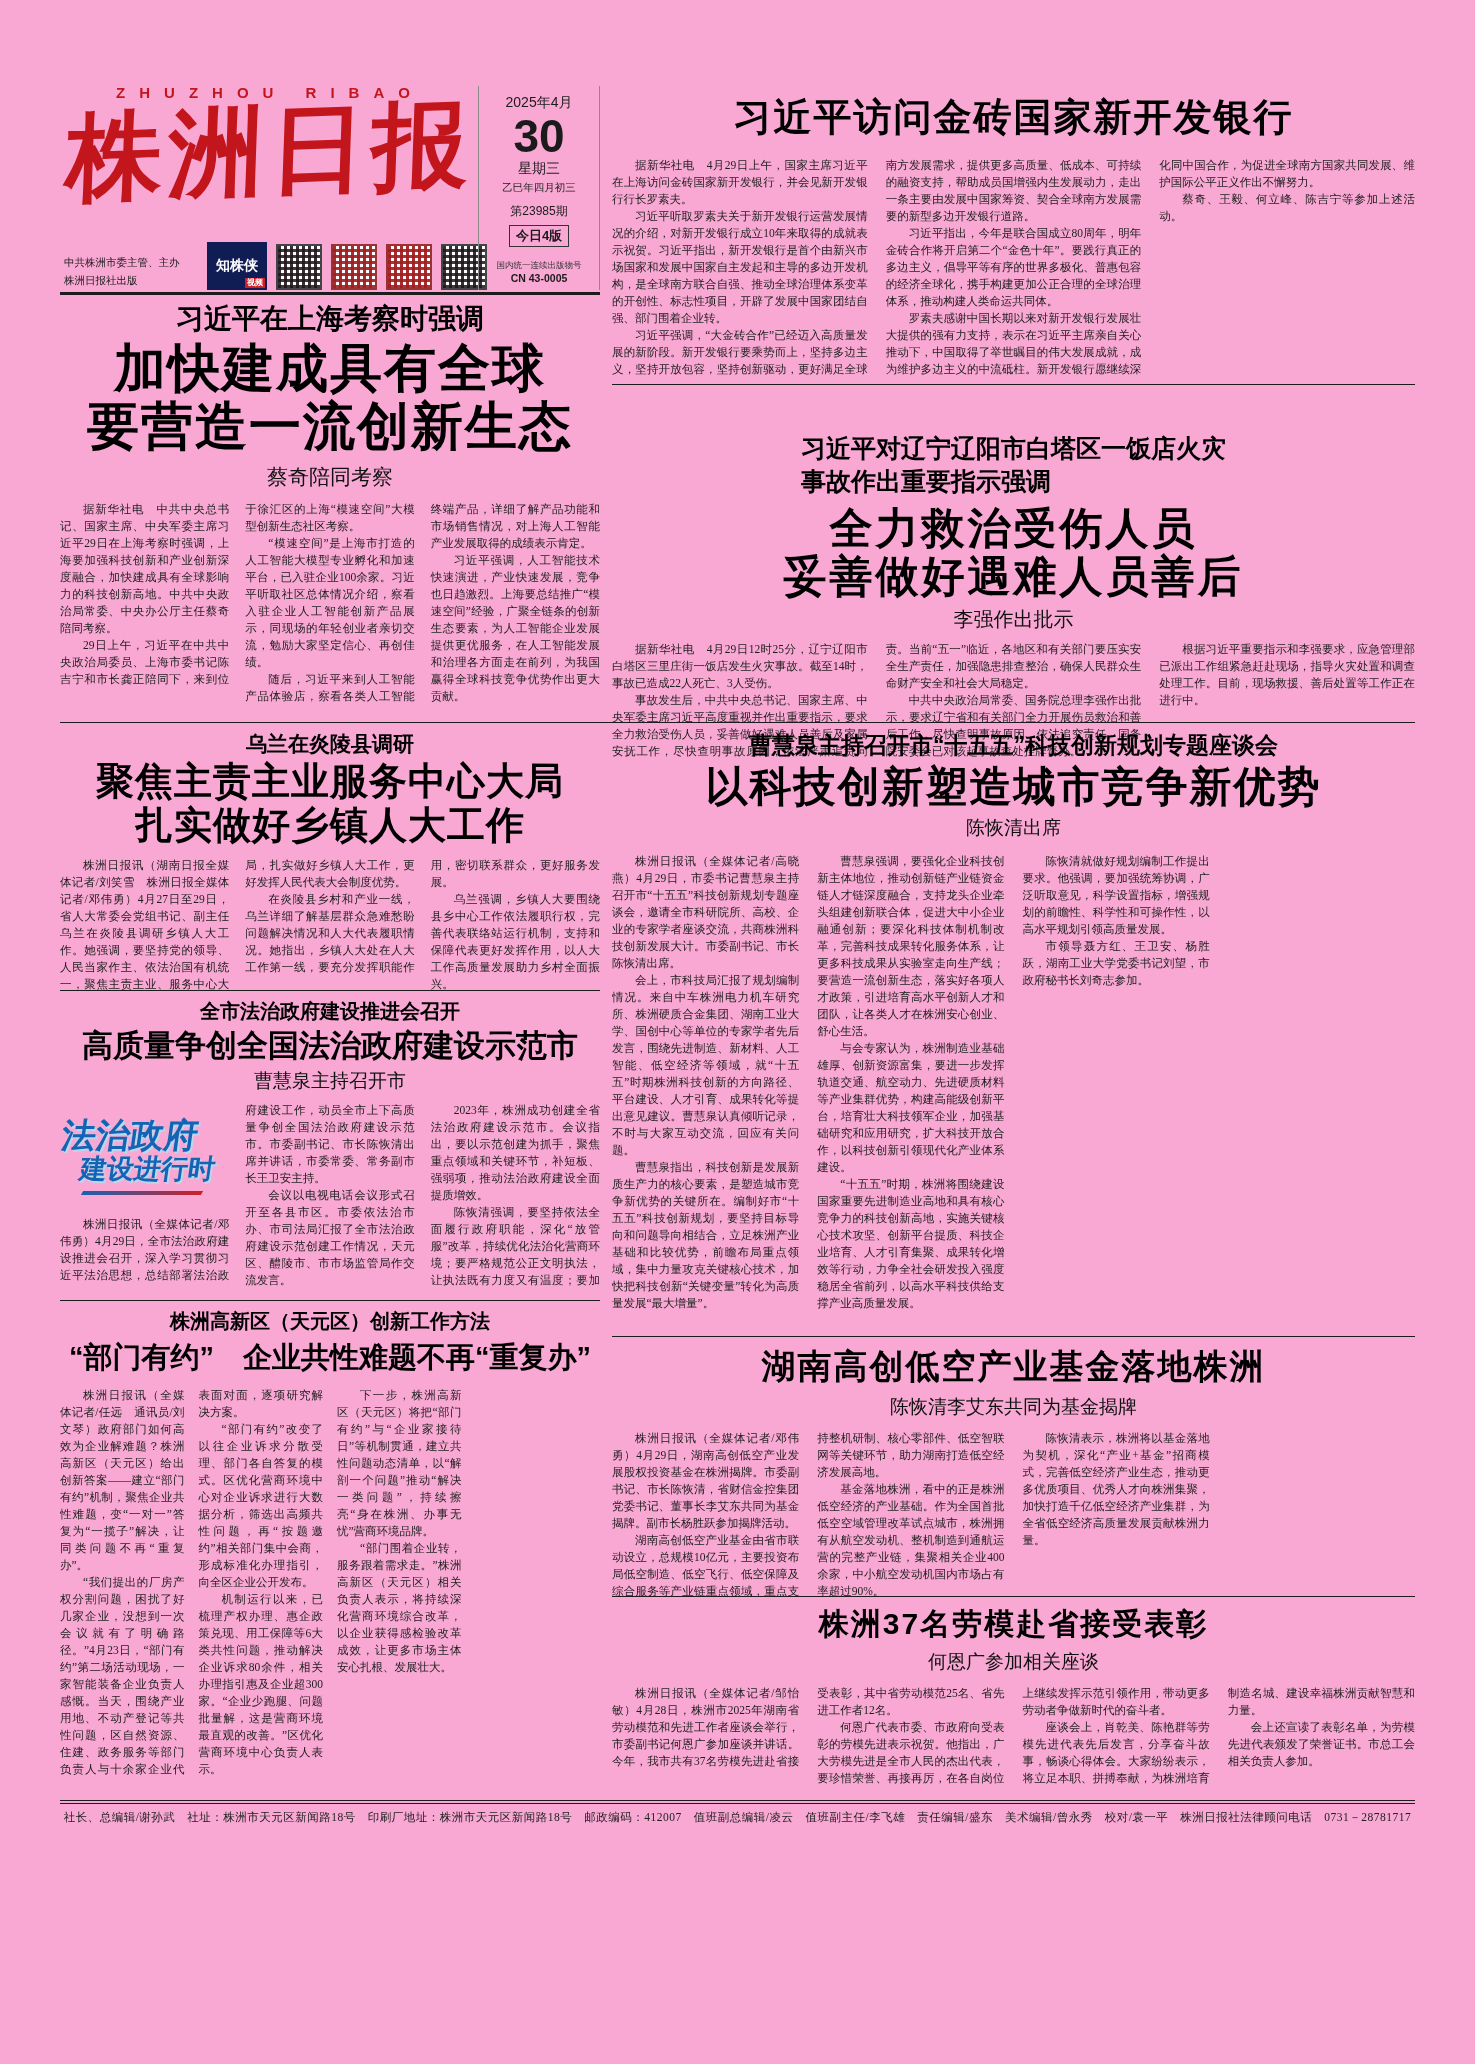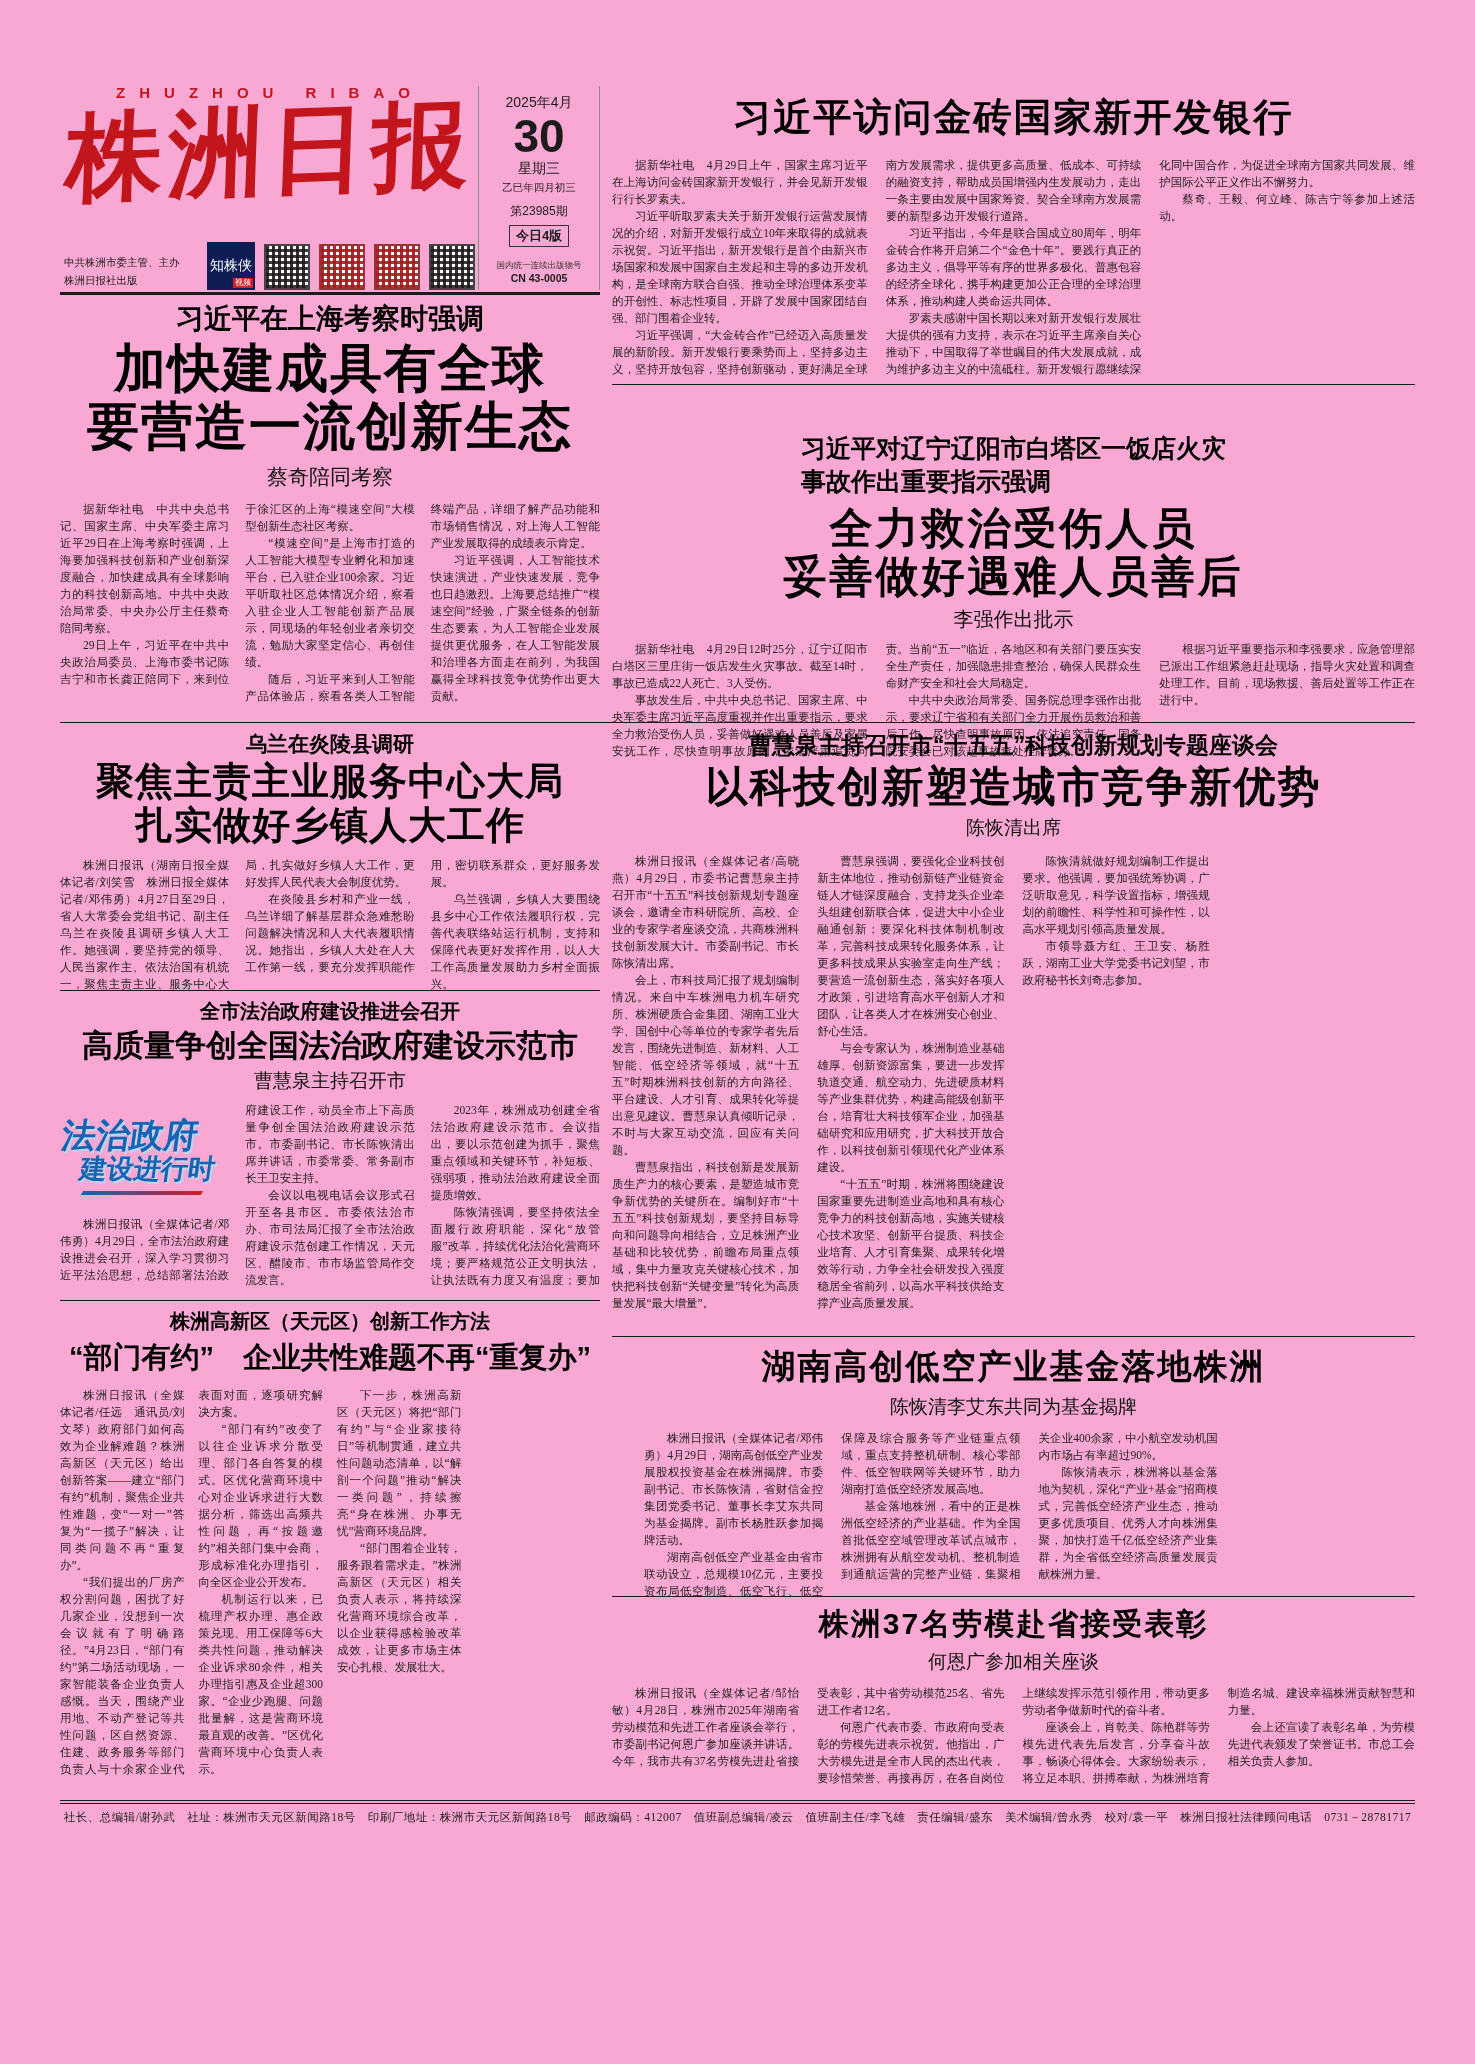--- a/index.html
+++ b/index.html
@@ -11,22 +11,22 @@
   }
   .abs { position:absolute; }
 
   
   .pinyin { text-align:center; color:#c3161c; font-family:"Liberation Sans","DejaVu Sans",sans-serif;
             font-weight:bold; font-size:15px; letter-spacing:14px; }
   .logo { font-size:96px; font-weight:bold; color:#c3161c; line-height:1.05; letter-spacing:6px;
           transform:rotate(-2deg) skewX(-4deg); text-align:center; font-family:"DejaVu Serif",serif; }
   .masthead-bottom { position:absolute; left:2px; bottom:0; display:flex; gap:9px; align-items:flex-end; }
   .publisher { font-size:10.5px; line-height:1.7; width:134px; }
-  .badge { width:48px; height:48px; background:#101d55; color:#fff; position:relative;
-           display:flex; align-items:center; justify-content:center; font-weight:normal; font-size:14px;
+  .badge { width:60px; height:48px; background:#101d55; color:#fff; position:relative;
+           display:flex; align-items:center; justify-content:center; font-weight:bold; font-size:14px;
            font-family:"Liberation Sans",sans-serif; flex:0 0 auto; }
   .badge i { position:absolute; right:2px; bottom:2px; background:#d01f26; color:#fff; font-style:normal;
              font-size:8px; padding:0 2px; line-height:1.3; }
   .qr { width:46px; height:46px; border:2px solid #444; position:relative; flex:0 0 auto; background:
         repeating-linear-gradient(0deg, rgba(25,25,25,.85) 0 3px, transparent 3px 6px),
         repeating-linear-gradient(90deg, rgba(25,25,25,.85) 0 3px, #fff 3px 6px); }
   .qr.red { background:
         repeating-linear-gradient(0deg, rgba(160,30,30,.9) 0 3px, transparent 3px 6px),
         repeating-linear-gradient(90deg, rgba(160,30,30,.9) 0 3px, #fff 3px 6px); border-color:#933; }
 
@@ -208,21 +208,21 @@
         <p>“十五五”时期，株洲将围绕建设国家重要先进制造业高地和具有核心竞争力的科技创新高地，实施关键核心技术攻坚、创新平台提质、科技企业培育、人才引育集聚、成果转化增效等行动，力争全社会研发投入强度稳居全省前列，以高水平科技供给支撑产业高质量发展。</p>
         <p>陈恢清就做好规划编制工作提出要求。他强调，要加强统筹协调，广泛听取意见，科学设置指标，增强规划的前瞻性、科学性和可操作性，以高水平规划引领高质量发展。</p>
         <p>市领导聂方红、王卫安、杨胜跃，湖南工业大学党委书记刘望，市政府秘书长刘奇志参加。</p>
       </div>
   </section>
   <div class="abs rule" style="left:612px; top:1336px; width:803px; height:1px;"></div>
 
   <section class="abs" style="left:612px; top:1344px; width:803px;">
     <h2 class="art-title" style="font-size:34px; letter-spacing:2px;">湖南高创低空产业基金落地株洲</h2>
     <div class="subtitle" style="font-size:19px; margin-top:4px;">陈恢清李艾东共同为基金揭牌</div>
-    <div class="body-text" style="margin-top:10px; column-count:4; column-gap:18px; height:170px;margin-left:32px;">
+    <div class="body-text" style="margin-top:10px; column-count:4; column-gap:18px; height:170px;">
         <p>株洲日报讯（全媒体记者/邓伟勇）4月29日，湖南高创低空产业发展股权投资基金在株洲揭牌。市委副书记、市长陈恢清，省财信金控集团党委书记、董事长李艾东共同为基金揭牌。副市长杨胜跃参加揭牌活动。</p>
         <p>湖南高创低空产业基金由省市联动设立，总规模10亿元，主要投资布局低空制造、低空飞行、低空保障及综合服务等产业链重点领域，重点支持整机研制、核心零部件、低空智联网等关键环节，助力湖南打造低空经济发展高地。</p>
         <p>基金落地株洲，看中的正是株洲低空经济的产业基础。作为全国首批低空空域管理改革试点城市，株洲拥有从航空发动机、整机制造到通航运营的完整产业链，集聚相关企业400余家，中小航空发动机国内市场占有率超过90%。</p>
         <p>陈恢清表示，株洲将以基金落地为契机，深化“产业+基金”招商模式，完善低空经济产业生态，推动更多优质项目、优秀人才向株洲集聚，加快打造千亿低空经济产业集群，为全省低空经济高质量发展贡献株洲力量。</p>
       </div>
   </section>
   <div class="abs rule" style="left:612px; top:1596px; width:803px; height:1px;"></div>
 
   <section class="abs" style="left:612px; top:1604px; width:803px;">
     <h2 class="art-title" style="font-size:30px; letter-spacing:2px;">株洲37名劳模赴省接受表彰</h2>

